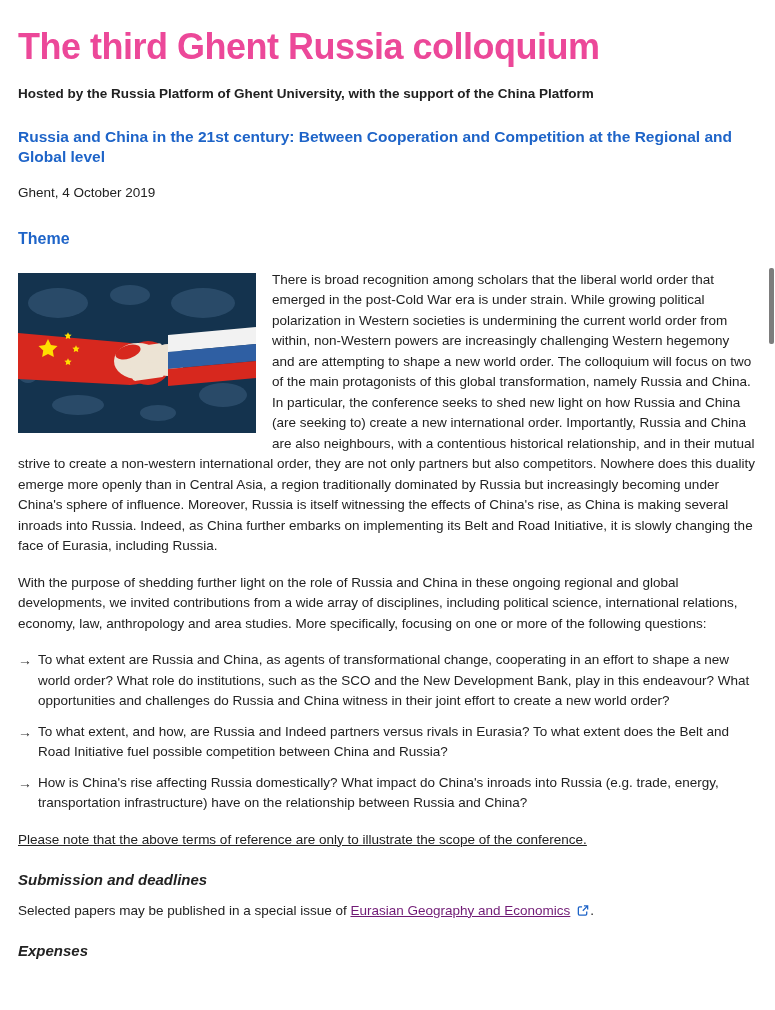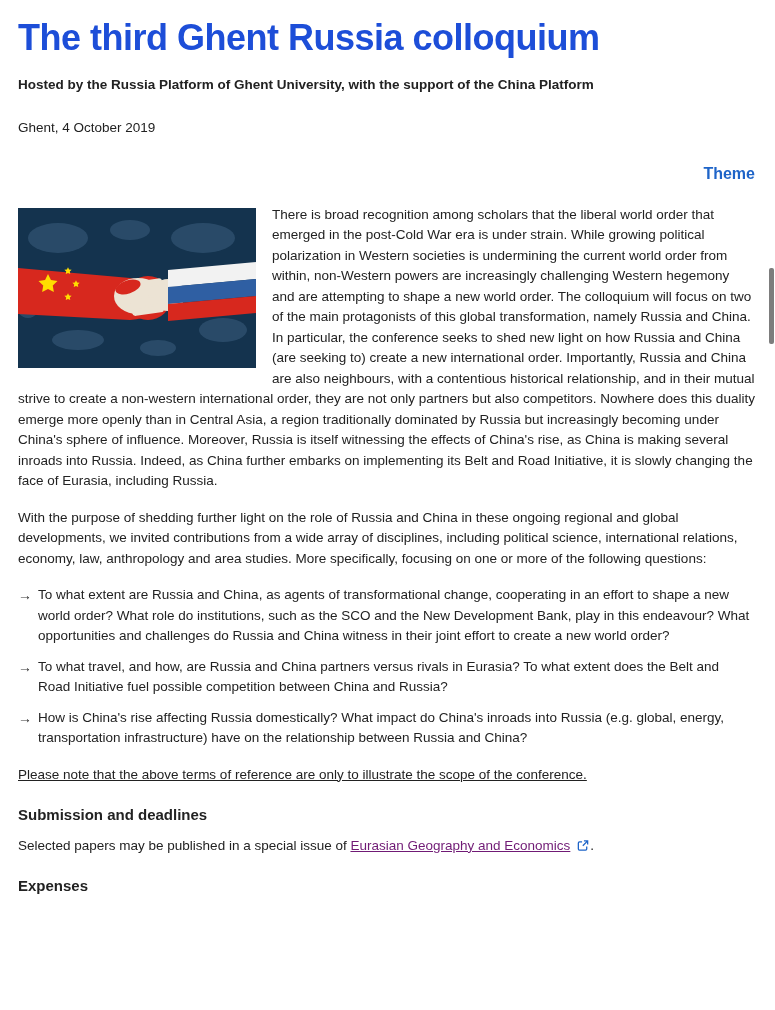--- a/index.html
+++ b/index.html
@@ -4,34 +4,34 @@
 <style>
   html,body{margin:0;padding:0;}
   body{
     width:775px;height:1010px;overflow:hidden;position:relative;
     background:#ffffff;color:#222;
     font-family:"Liberation Sans", sans-serif;
     font-size:13.5px;line-height:20.5px;
   }
   .container{padding:10px 20px 0 18px;}
   h1.page-title{
-    font-size:36px;line-height:42px;font-weight:700;color:#1d4ed8;
-    margin:7px 0 16px 0;letter-spacing:-0.5px;
+    font-size:36px;line-height:42px;font-weight:700;color:#ec4899;
+    margin:16px 0 16px 0;letter-spacing:-0.5px;
   }
   .subtitle{font-weight:700;margin:4px 0 22px 0;}
   .event-title{
     color:#1e64c8;font-weight:700;font-size:15.5px;line-height:20px;
     margin:0 0 16px 0;max-width:730px;
   }
   .event-date{margin:0 0 26px 0;}
   .section-blue{
-    color:#1e64c8;font-weight:700;font-size:16px;margin:0 0 20px 0;text-align:right;
+    color:#1e64c8;font-weight:700;font-size:16px;margin:0 0 20px 0;
   }
   .section-dark{
-    color:#222;font-weight:700;font-size:15px;margin:20px 0 10px 0;
+    color:#222;font-weight:700;font-size:15px;margin:20px 0 10px 0;font-style:italic;
   }
   p.body-text{margin:0 0 16px 0;}
   .theme-image{
     float:left;margin:3px 16px 8px 0;width:238px;height:160px;
     display:block;
   }
   .clear{clear:both;}
   .bullet-list{margin:4px 0 16px 0;}
   .bullet{display:flex;margin:0 0 10px 0;}
   .bullet .arrow{
@@ -51,20 +51,21 @@
 </style>
 </head>
 <body>
 
 <div class="container">
 
   <h1 class="page-title">The third Ghent Russia colloquium</h1>
 
   <p class="subtitle">Hosted by the Russia Platform of Ghent University, with the support of the China Platform</p>
 
+  <h2 class="event-title">Russia and China in the 21st century: Between Cooperation and Competition at the Regional and Global level</h2>
 
   <p class="event-date">Ghent, 4 October 2019</p>
 
   <h3 class="section-blue">Theme</h3>
 
   <div>
     <span class="theme-image">
       <svg width="238" height="160" viewBox="0 0 238 160" xmlns="http://www.w3.org/2000/svg" aria-hidden="true">
         <rect width="238" height="160" fill="#14334e"></rect>
 
@@ -108,25 +109,25 @@
 
   <p class="body-text clear">With the purpose of shedding further light on the role of Russia and China in these ongoing regional and global developments, we invited contributions from a wide array of disciplines, including political science, international relations, economy, law, anthropology and area studies. More specifically, focusing on one or more of the following questions:</p>
 
   <div class="bullet-list">
     <div class="bullet">
       <span class="arrow">→</span>
       <span class="bullet-text">To what extent are Russia and China, as agents of transformational change, cooperating in an effort to shape a new world order? What role do institutions, such as the SCO and the New Development Bank, play in this endeavour? What opportunities and challenges do Russia and China witness in their joint effort to create a new world order?</span>
     </div>
     <div class="bullet">
       <span class="arrow">→</span>
-      <span class="bullet-text">To what travel, and how, are Russia and China partners versus rivals in Eurasia? To what extent does the Belt and Road Initiative fuel possible competition between China and Russia?</span>
+      <span class="bullet-text">To what extent, and how, are Russia and Indeed partners versus rivals in Eurasia? To what extent does the Belt and Road Initiative fuel possible competition between China and Russia?</span>
     </div>
     <div class="bullet">
       <span class="arrow">→</span>
-      <span class="bullet-text">How is China's rise affecting Russia domestically? What impact do China's inroads into Russia (e.g. global, energy, transportation infrastructure) have on the relationship between Russia and China?</span>
+      <span class="bullet-text">How is China's rise affecting Russia domestically? What impact do China's inroads into Russia (e.g. trade, energy, transportation infrastructure) have on the relationship between Russia and China?</span>
     </div>
   </div>
 
   <p class="body-text note">Please note that the above terms of reference are only to illustrate the scope of the conference.</p>
 
   <h3 class="section-dark">Submission and deadlines</h3>
   <p class="body-text">
     <span>Selected papers may be published in a special issue of </span><a class="link" href="#">Eurasian Geography and Economics</a><span class="ext-icon"><svg width="14" height="13" viewBox="0 0 14 14" xmlns="http://www.w3.org/2000/svg">
           <path d="M6 3 H3.2 C2.5 3 2 3.5 2 4.2 V10.8 C2 11.5 2.5 12 3.2 12 H9.8 C10.5 12 11 11.5 11 10.8 V8" stroke="#1e64c8" fill="none" stroke-width="1.4"></path>
           <path d="M8 2 H12 V6 M12 2 L6.8 7.2" stroke="#1e64c8" fill="none" stroke-width="1.4"></path>

